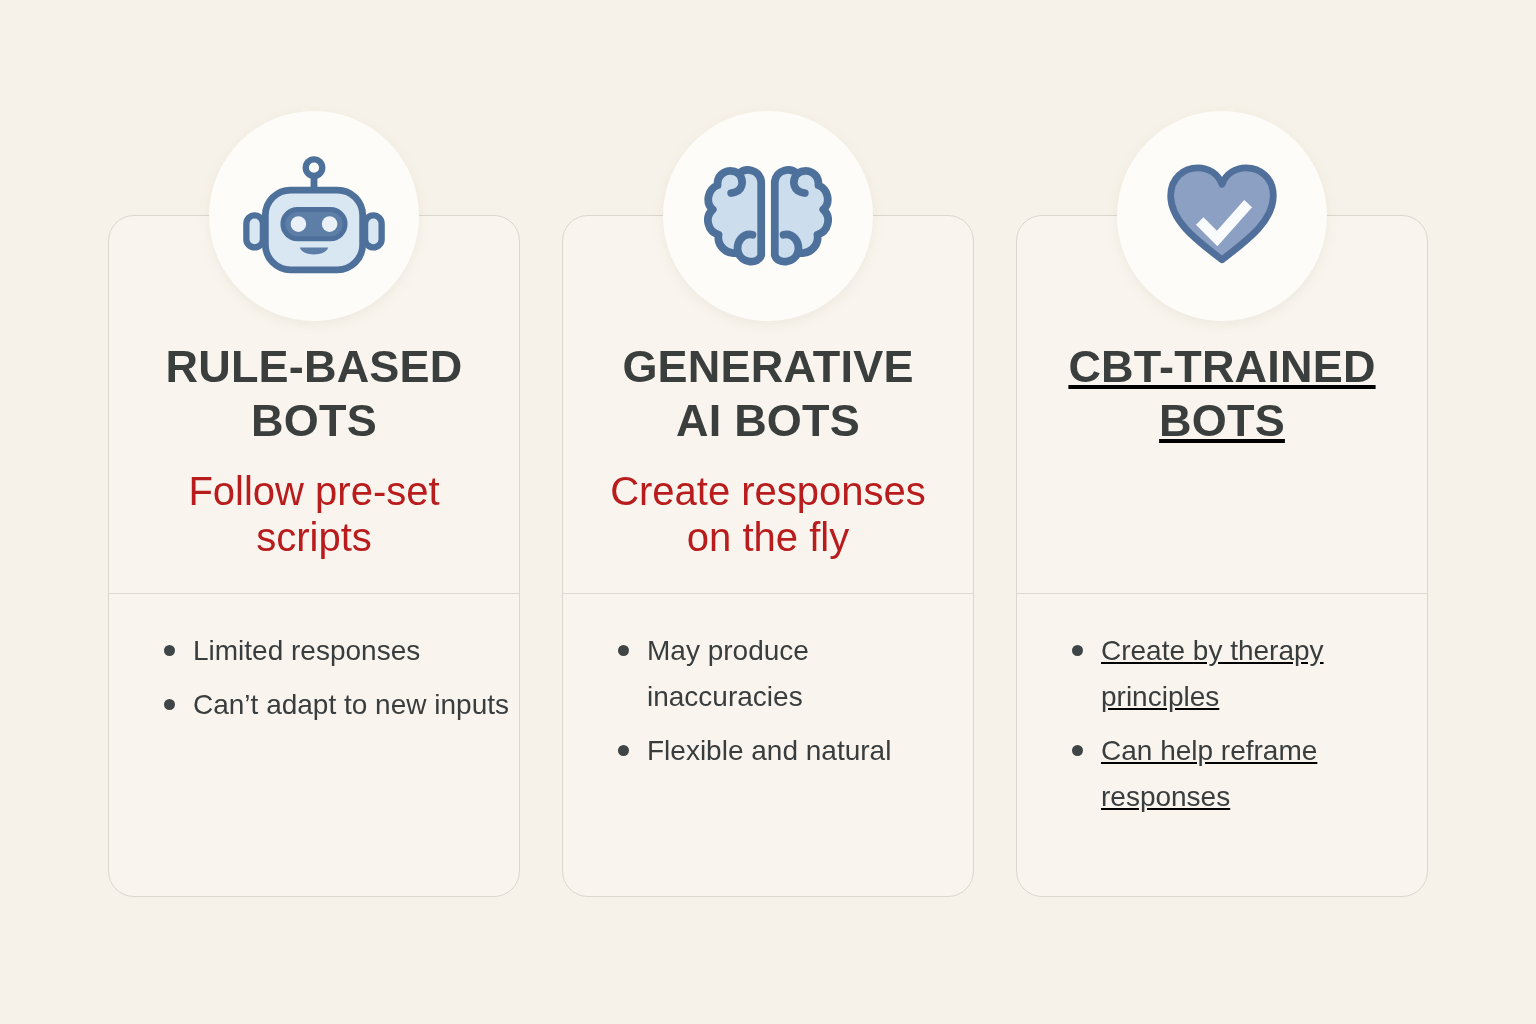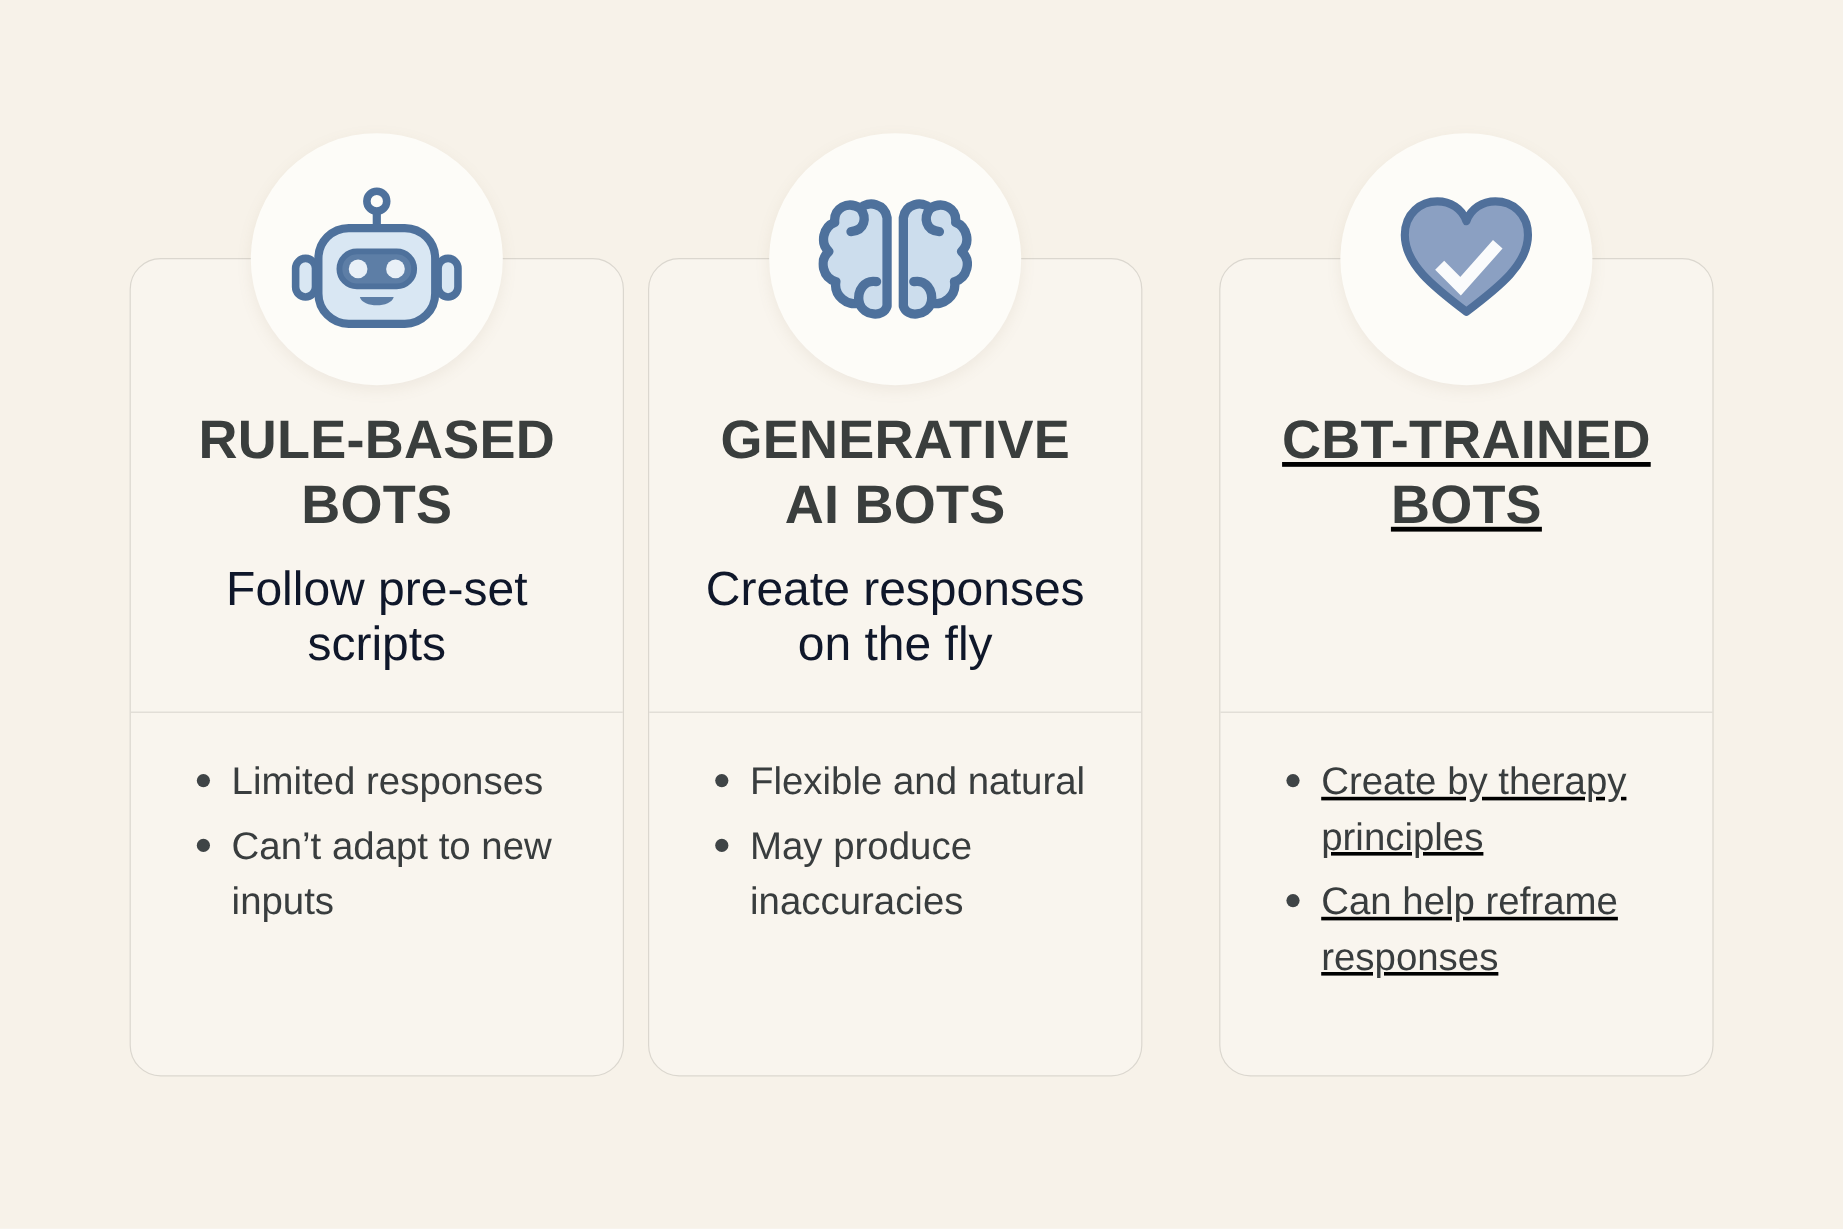--- a/index.html
+++ b/index.html
@@ -18,21 +18,21 @@
     position: absolute;
     top: 215px;
     width: 412px;
     height: 682px;
     box-sizing: border-box;
     background: #f9f5ee;
     border: 1.5px solid #dbd7cf;
     border-radius: 26px;
   }
   .card.pos-0 { left: 108px; }
-  .card.pos-1 { left: 540px; }
+  .card.pos-1 { left: 562px; }
   .card.pos-2 { left: 1016px; text-decoration: underline; }
 
   .icon-circle {
     position: absolute;
     top: -105px;
     left: 50%;
     margin-left: -105px;
     width: 210px;
     height: 210px;
     border-radius: 50%;
@@ -60,41 +60,41 @@
     letter-spacing: 0.2px;
     color: #3a3e3d;
   }
   .card-subtitle {
     margin: 20px 0 0 0;
     padding: 0 34px;
     text-align: center;
     font-size: 40px;
     font-weight: 400;
     line-height: 46px;
-    color: #0f172a;
+    color: #b91c1c;
   }
 
   .card-bullets {
     padding: 34px 4px 0 55px;
   }
   .bullet-item {
     display: flex;
     align-items: flex-start;
   }
   .bullet-item + .bullet-item { margin-top: 8px; }
   .bullet-dot {
     flex: none;
     width: 11px;
     height: 11px;
     margin: 17px 18px 0 0;
     border-radius: 50%;
     background: #3f4446;
   }
   .bullet-text {
-    font-size: 32px;
+    font-size: 28px;
     line-height: 46px;
     color: #393d3e;
   }
 </style>
 </head>
 <body>
 
 <div class="canvas">
 
   <section class="card pos-0">
@@ -142,25 +142,25 @@
         </g>
       </svg>
     </div>
     <header class="card-header">
       <h2 class="card-title">GENERATIVE AI BOTS</h2>
       <p class="card-subtitle">Create responses on the fly</p>
     </header>
     <div class="card-bullets">
       <div class="bullet-item">
         <span class="bullet-dot"></span>
-        <span class="bullet-text">Flexible and natural</span>
+        <span class="bullet-text">May produce inaccuracies</span>
       </div>
       <div class="bullet-item">
         <span class="bullet-dot"></span>
-        <span class="bullet-text">May produce inaccuracies</span>
+        <span class="bullet-text">Flexible and natural</span>
       </div>
     </div>
   </section>
 
   <section class="card pos-2">
     <div class="icon-circle">
       <svg width="122" viewBox="0 0 126 114" fill="none" xmlns="http://www.w3.org/2000/svg">
         <path d="M63 102 C 34 80, 10 61, 10 36 C 10 17, 24 7, 38 7 C 49 7, 59 13, 63 24 C 67 13, 77 7, 88 7 C 102 7, 116 17, 116 36 C 116 61, 92 80, 63 102 Z" fill="#8ba0c2" stroke="#50709b" stroke-width="7" stroke-linejoin="round"></path>
         <polyline points="40,62 58,80 90,44" stroke="#fafbfc" stroke-width="11" fill="none"></polyline>
       </svg>

